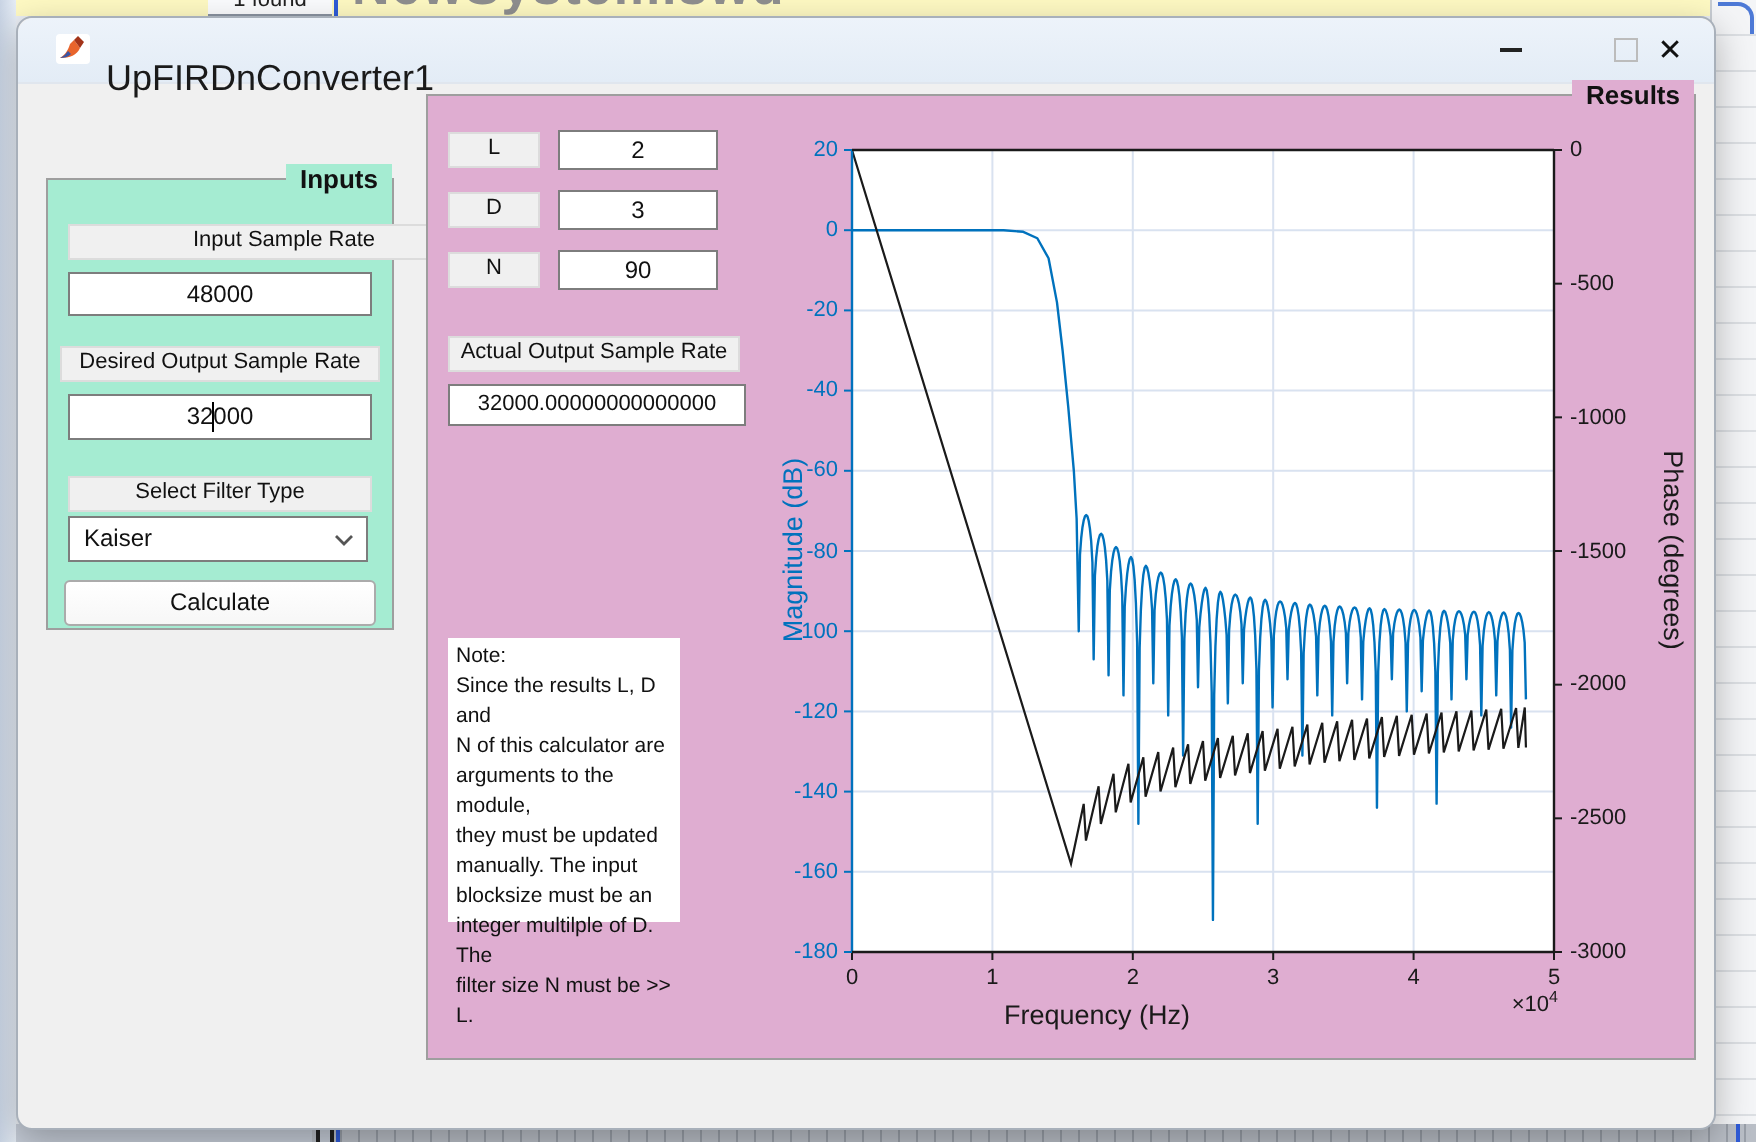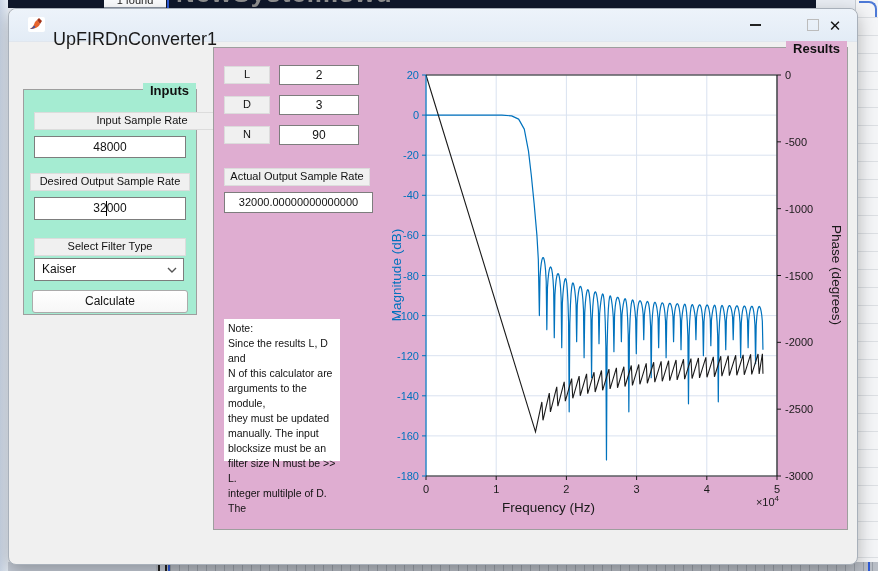--- a/index.html
+++ b/index.html
@@ -1,20 +1,20 @@
 <!DOCTYPE html>
 <html><head>
 <meta charset="utf-8">
 <style>
   html,body{margin:0;padding:0;}
   body{font-family:"Liberation Sans","DejaVu Sans",sans-serif;}
   #root{position:relative;width:878px;height:571px;overflow:hidden;background:#e9edf3;}
 
   
-  .bg-top{position:absolute;left:0;top:0;width:816px;height:8px;background:#0f172a;overflow:hidden;}
+  .bg-top{position:absolute;left:0;top:0;width:878px;height:8px;background:#fef9c3;overflow:hidden;}
   .bg-tab{position:absolute;left:104px;top:-10px;width:62px;height:17px;background:#fbfcfe;border-bottom:1px solid #8a93a0;
           font-size:11px;color:#222;text-align:center;line-height:20px;overflow:hidden;}
   .bg-vline{position:absolute;left:167px;top:0;width:2px;height:8px;background:#2f5bd6;}
   .bg-doc{position:absolute;left:176px;top:-22px;font-size:26px;font-weight:bold;color:#8f8f8f;letter-spacing:1px;white-space:nowrap;}
   .bg-right{position:absolute;right:0;top:0;width:22px;height:571px;background:#f4f5f7;
             background-image:repeating-linear-gradient(to bottom,#f4f5f7 0,#f4f5f7 17px,#dcdfe3 17px,#dcdfe3 18px);
             border-left:1px solid #c7ccd2;}
   .bg-right-corner{position:absolute;right:1px;top:1px;width:16px;height:14px;border-top:2px solid #4d79d6;border-right:2px solid #4d79d6;border-top-right-radius:8px;}
   .bg-bottom{position:absolute;left:0;bottom:0;width:878px;height:9px;background:#b9bec6;
              background-image:repeating-linear-gradient(to right,#b9bec6 0,#b9bec6 8px,#999fa8 8px,#999fa8 9px);}
@@ -153,22 +153,22 @@
       <div class="edit-field" style="left:10px;top:144px;width:147px;height:19px;font-size:11px;line-height:19px;">32000.00000000000000</div>
 
       <div class="note-box" style="left:10px;top:271px;width:112px;height:138px;">
           <div>Note:</div>
           <div>Since the results L, D and</div>
           <div>N of this calculator are</div>
           <div>arguments to the module,</div>
           <div>they must be updated</div>
           <div>manually. The input</div>
           <div>blocksize must be an</div>
+          <div>integer multilple of D. The</div>
           <div>filter size N must be &gt;&gt; L.</div>
-          <div>integer multilple of D. The</div>
         </div>
 
       <svg class="plot-svg" id="plot-svg" viewBox="0 0 371 416">
           <rect x="10" y="5" width="351" height="401" fill="#ffffff"></rect>
           <line x1="10" y1="5" x2="10" y2="406" stroke="#d9e2f0" stroke-width="1"></line>
           <line x1="80.2" y1="5" x2="80.2" y2="406" stroke="#d9e2f0" stroke-width="1"></line>
           <line x1="150.4" y1="5" x2="150.4" y2="406" stroke="#d9e2f0" stroke-width="1"></line>
           <line x1="220.6" y1="5" x2="220.6" y2="406" stroke="#d9e2f0" stroke-width="1"></line>
           <line x1="290.8" y1="5" x2="290.8" y2="406" stroke="#d9e2f0" stroke-width="1"></line>
           <line x1="361" y1="5" x2="361" y2="406" stroke="#d9e2f0" stroke-width="1"></line>

